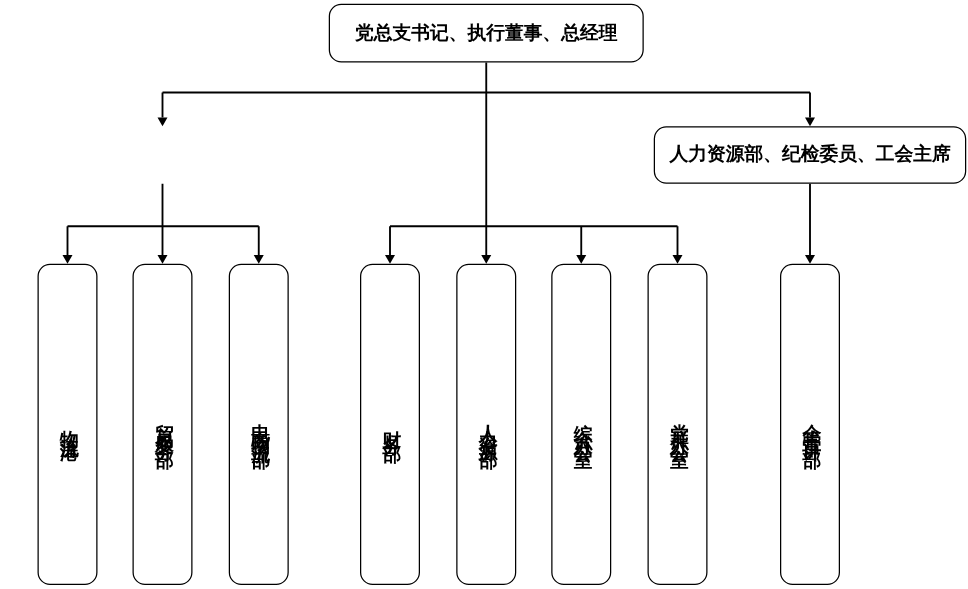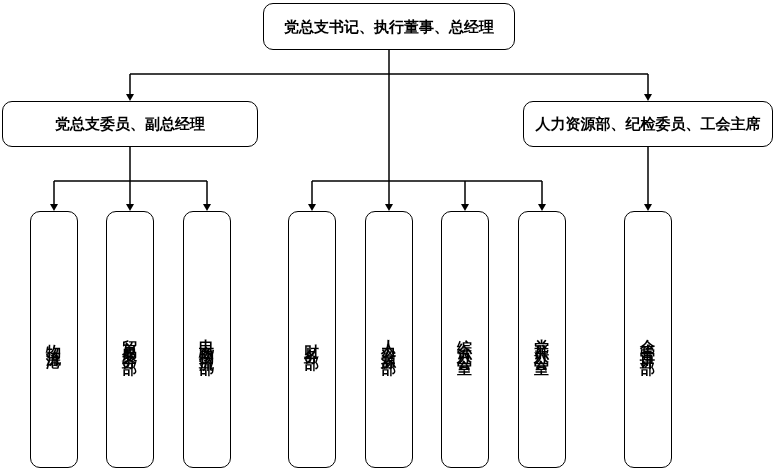--- a/index.html
+++ b/index.html
@@ -5,21 +5,21 @@
   html, body {
     margin: 0;
     padding: 0;
     background: #ffffff;
   }
   #canvas {
     position: relative;
     width: 774px;
     height: 471px;
     background: #ffffff;
-    font-family: Liberation Sans, sans-serif;
+    font-family: Liberation Serif, serif;
     overflow: hidden;
   }
   #connectors {
     position: absolute;
     left: 0;
     top: 0;
     pointer-events: none;
   }
   #connectors path {
     stroke: #000000;
@@ -95,23 +95,20 @@
     <polygon points="538,204 546,204 542,211"></polygon>
 
     <path d="M648,147 L648,204"></path>
     <polygon points="644,204 652,204 648,211"></polygon>
   </svg>
 
   <div class="node horizontal" style="left:263px; top:3px; width:252px; height:47px">
     <span>党总支书记、执行董事、总经理</span>
   </div>
 
-  <div class="node horizontal" style="left:2px; top:101px; width:256px; height:46px">
-    <span>党总支委员、副总经理</span>
-  </div>
   <div class="node horizontal" style="left:523px; top:101px; width:250px; height:46px">
     <span>人力资源部、纪检委员、工会主席</span>
   </div>
 
   <div class="node vertical" style="left:30px; top:211px; width:48px; height:257px">
     <span>物流港</span>
   </div>
   <div class="node vertical" style="left:106px; top:211px; width:48px; height:257px">
     <span>贸易服务部</span>
   </div>

